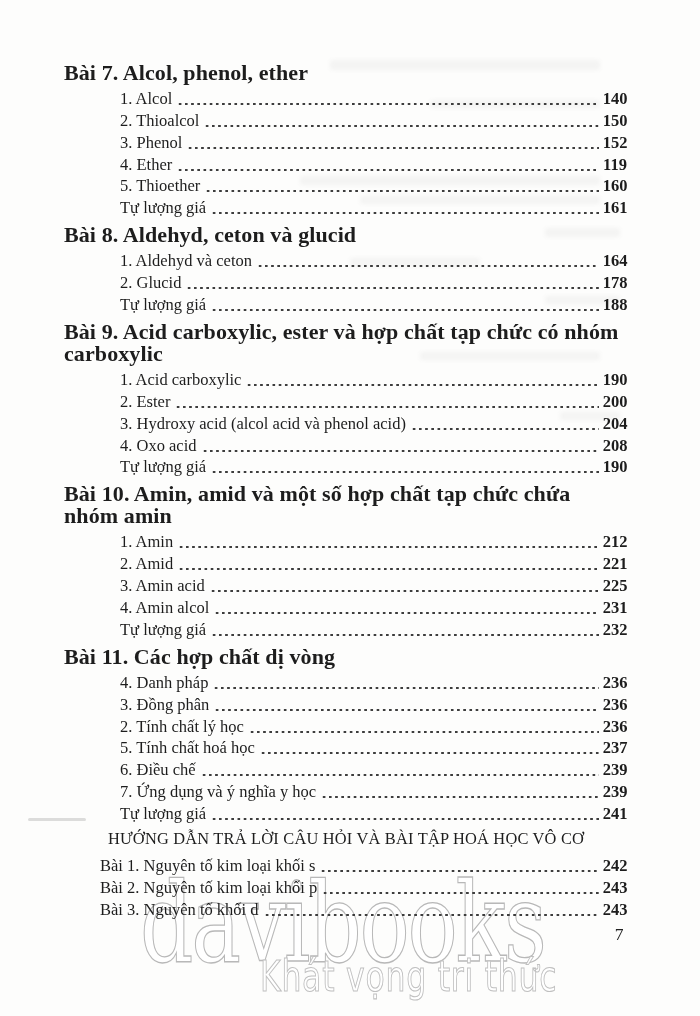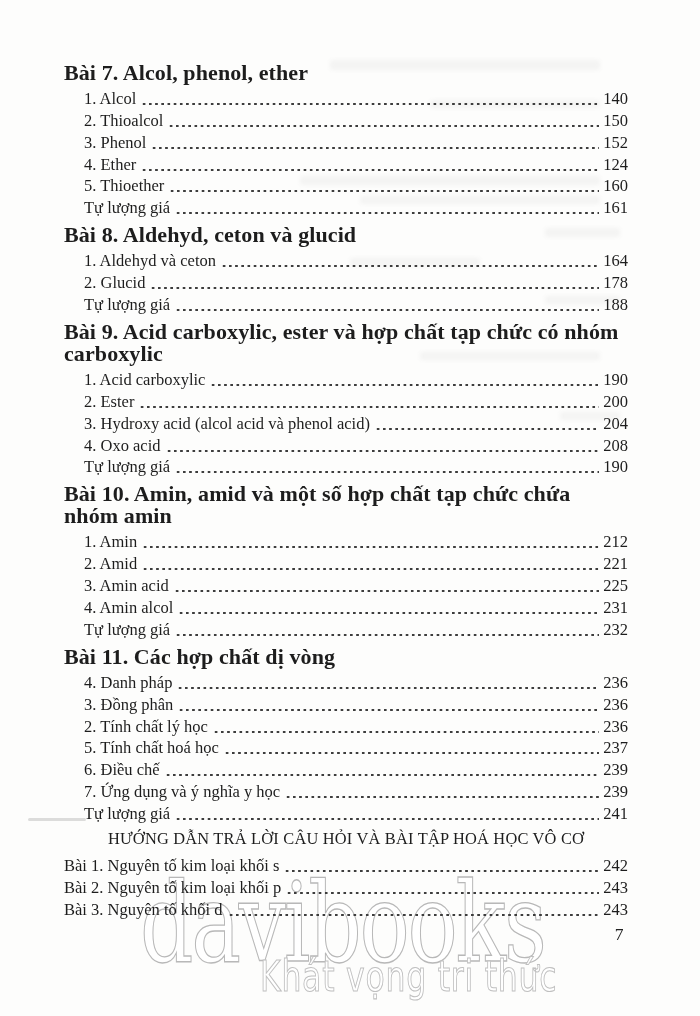--- a/index.html
+++ b/index.html
@@ -46,39 +46,41 @@
     margin: 6px 0 3px 0;
     letter-spacing: 0.1px;
   }
 
   .toc-row {
     display: flex;
     align-items: flex-end;
     height: 21.9px;
     font-size: 16.5px;
     line-height: 20px;
+    margin-left: 36px;
   }
   .toc-row.sub { padding-left: 20px; }
 
   .toc-label { white-space: nowrap; }
 
   .leader {
     flex: 1;
     height: 16px;
     margin: 0 3px 0 5px;
     background-image: radial-gradient(circle, #3d3d3d 1.02px, rgba(0,0,0,0) 1.5px);
     background-size: 6.2px 6px;
     background-repeat: repeat-x;
     background-position: left bottom 2px;
   }
 
   .toc-page {
     white-space: nowrap;
-    text-align: right;
+    text-align: center;
     min-width: 26px;
+    font-weight: bold;
   }
 
   .subheading {
     font-size: 16.4px;
     line-height: 22px;
     text-align: center;
     margin: 4px 0 4px 0;
     letter-spacing: 0.2px;
   }
 
@@ -155,21 +157,21 @@
           <span class="toc-page">150</span>
         </div>
         <div class="toc-row sub">
           <span class="toc-label">3. Phenol</span>
           <span class="leader"></span>
           <span class="toc-page">152</span>
         </div>
         <div class="toc-row sub">
           <span class="toc-label">4. Ether</span>
           <span class="leader"></span>
-          <span class="toc-page">124</span>
+          <span class="toc-page">119</span>
         </div>
         <div class="toc-row sub">
           <span class="toc-label">5. Thioether</span>
           <span class="leader"></span>
           <span class="toc-page">160</span>
         </div>
         <div class="toc-row sub">
           <span class="toc-label">Tự lượng giá</span>
           <span class="leader"></span>
           <span class="toc-page">161</span>

